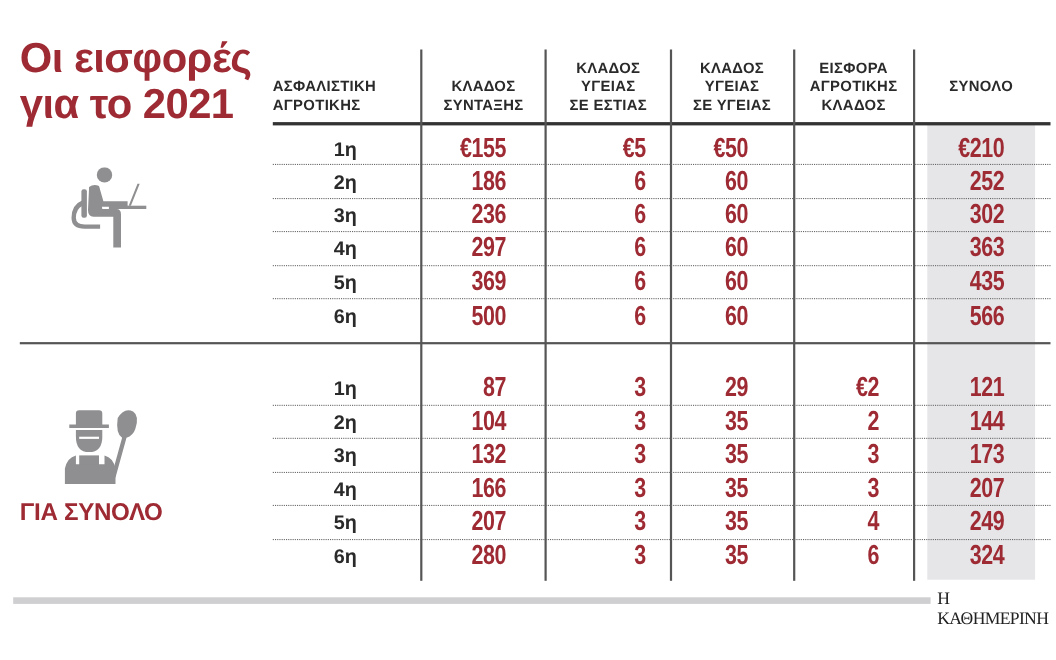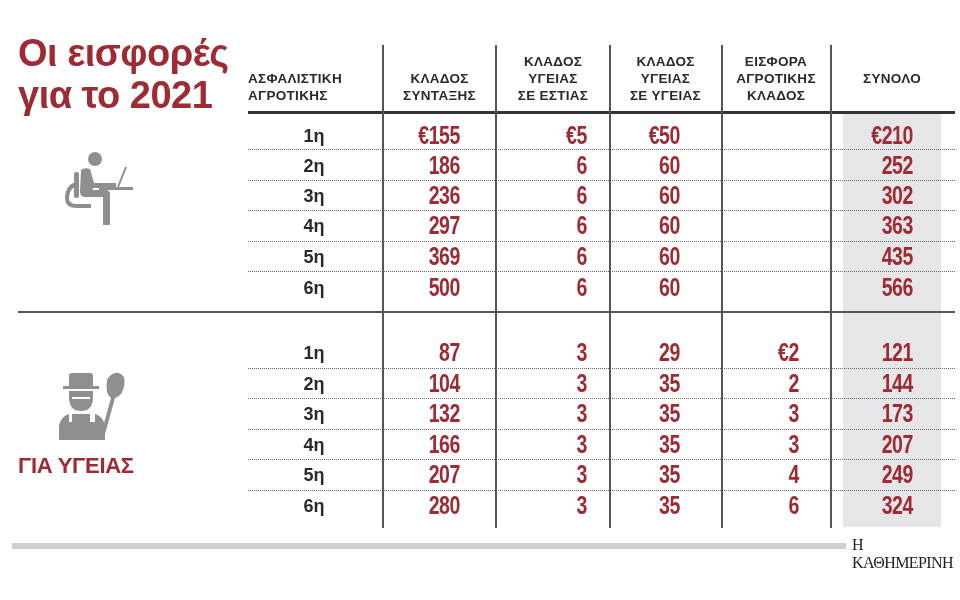--- a/index.html
+++ b/index.html
@@ -107,21 +107,21 @@
       <path d="M18 16 h6 v-10 q0-3 3-3 h18 q3 0 3 3 v10 h6 v3 h-36 z"></path>
       <path d="M24 21 h24 v6 q0 14 -12 14 q-12 0 -12-14 z"></path>
       <rect x="27" y="44" width="18" height="10"></rect>
       <path d="M14 56 q2-10 10-12 v8 h26 v-8 q8 2 10 12 v14 h-46 z"></path>
       <path d="M62 10 q6-10 14-6 q6 4 2 16 q-2 6 -8 8 l-10 36 h-4 l10-36 q-6-4 -4-18 z"></path>
     </g>
     <rect x="27" y="27" width="18" height="2" fill="#ffffff"></rect>
   </svg>
 </div>
 <div class="abs group-label" style="top:452px;">
-  <div>ΓΙΑ ΥΓΕΙΑΣ</div>
+  <div>ΓΙΑ ΣΥΝΟΛΟ</div>
 </div>
 
 <div>
 
   <div class="abs" style="top:121px; left:0; width:960px; height:28px;">
     <div class="abs rowlabel" style="left:284px; top:4px;">1η</div>
     <div class="abs val" style="left:380px; width:80px;">€155</div>
     <div class="abs val" style="left:500px; width:87px;">€5</div>
     <div class="abs val" style="left:600px; width:80px;">€50</div>
     <div class="abs val" style="left:720px; width:79px;"></div>

